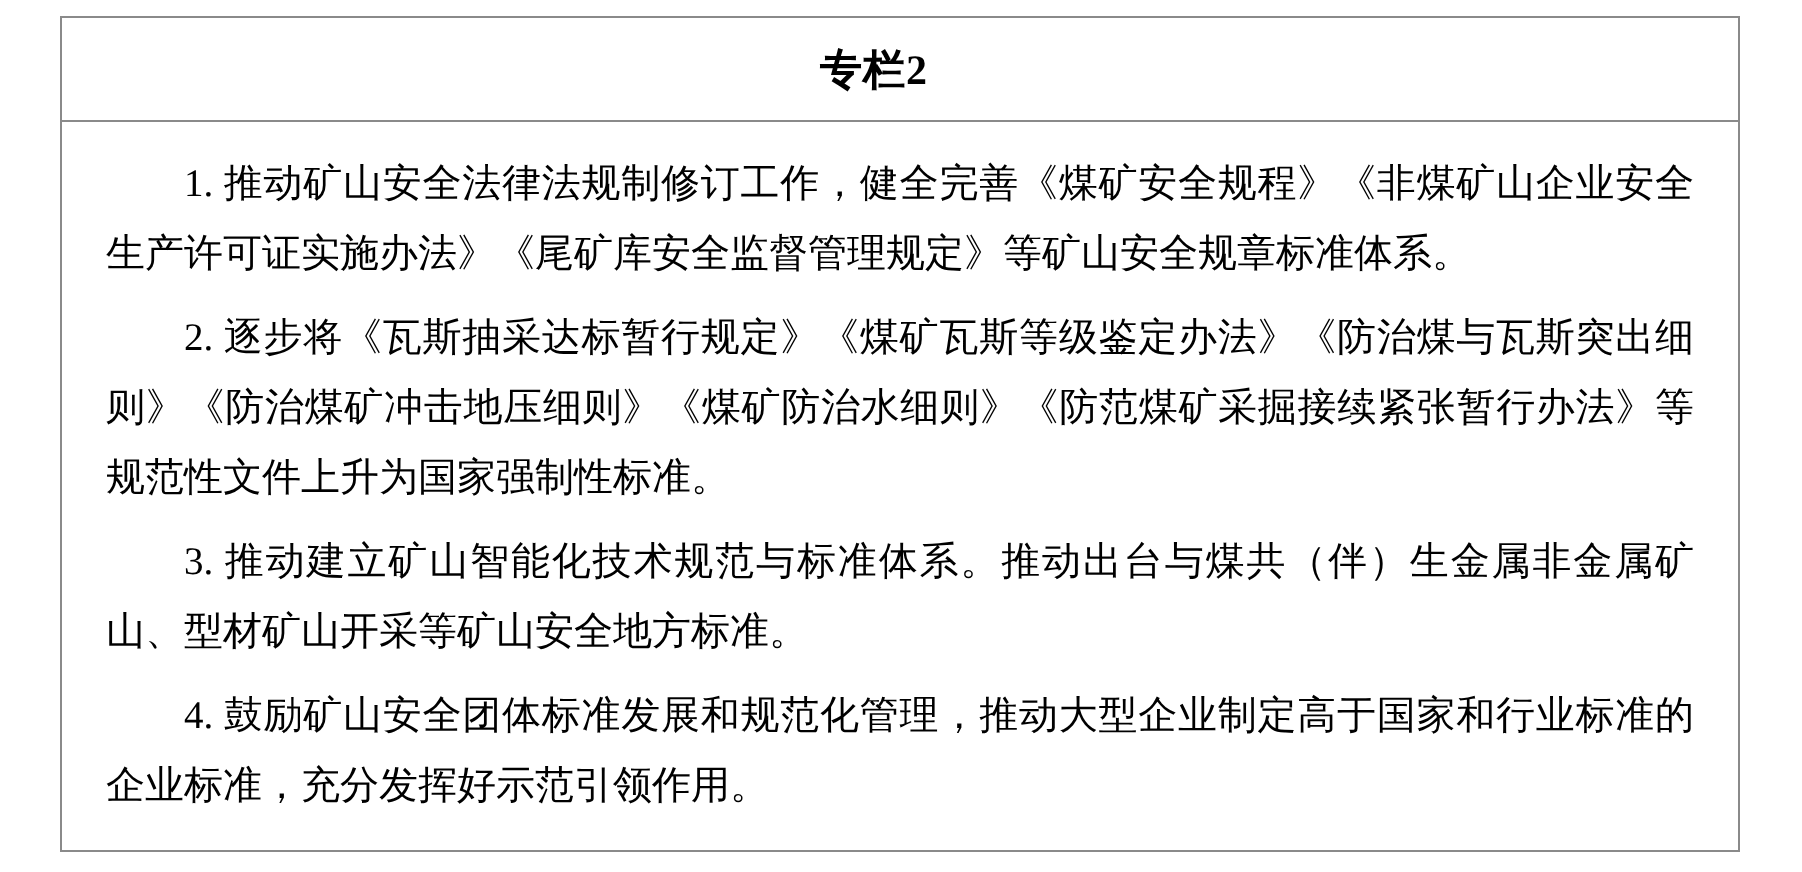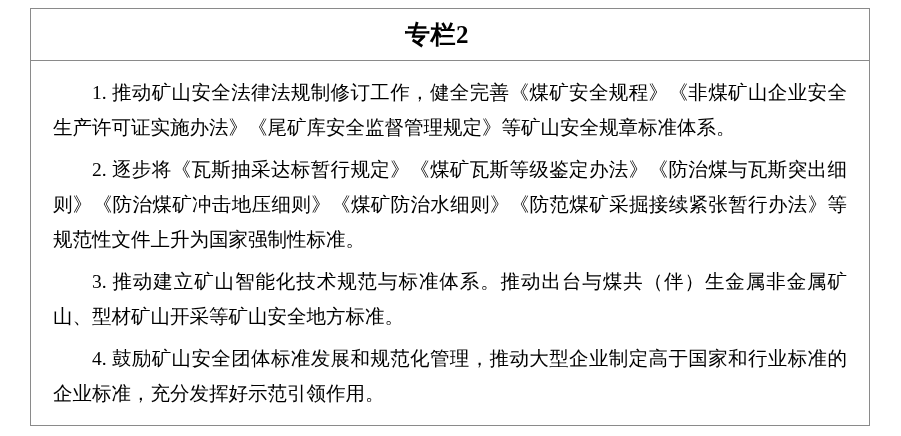--- a/index.html
+++ b/index.html
@@ -28,21 +28,21 @@
     height: 52px;
     border-bottom: 1px solid #8a8a8a;
     display: flex;
     align-items: center;
     justify-content: center;
     box-sizing: border-box;
   }
   .title-wrap {
     display: flex;
     align-items: baseline;
-    font-size: 25px;
+    font-size: 21px;
     font-weight: bold;
     letter-spacing: 0.5px;
     gap: 39px;
   }
   .title-label {
     margin-right: 26px;
   }
   .box-body {
     padding: 14px 22px 10px 22px;
     box-sizing: border-box;

